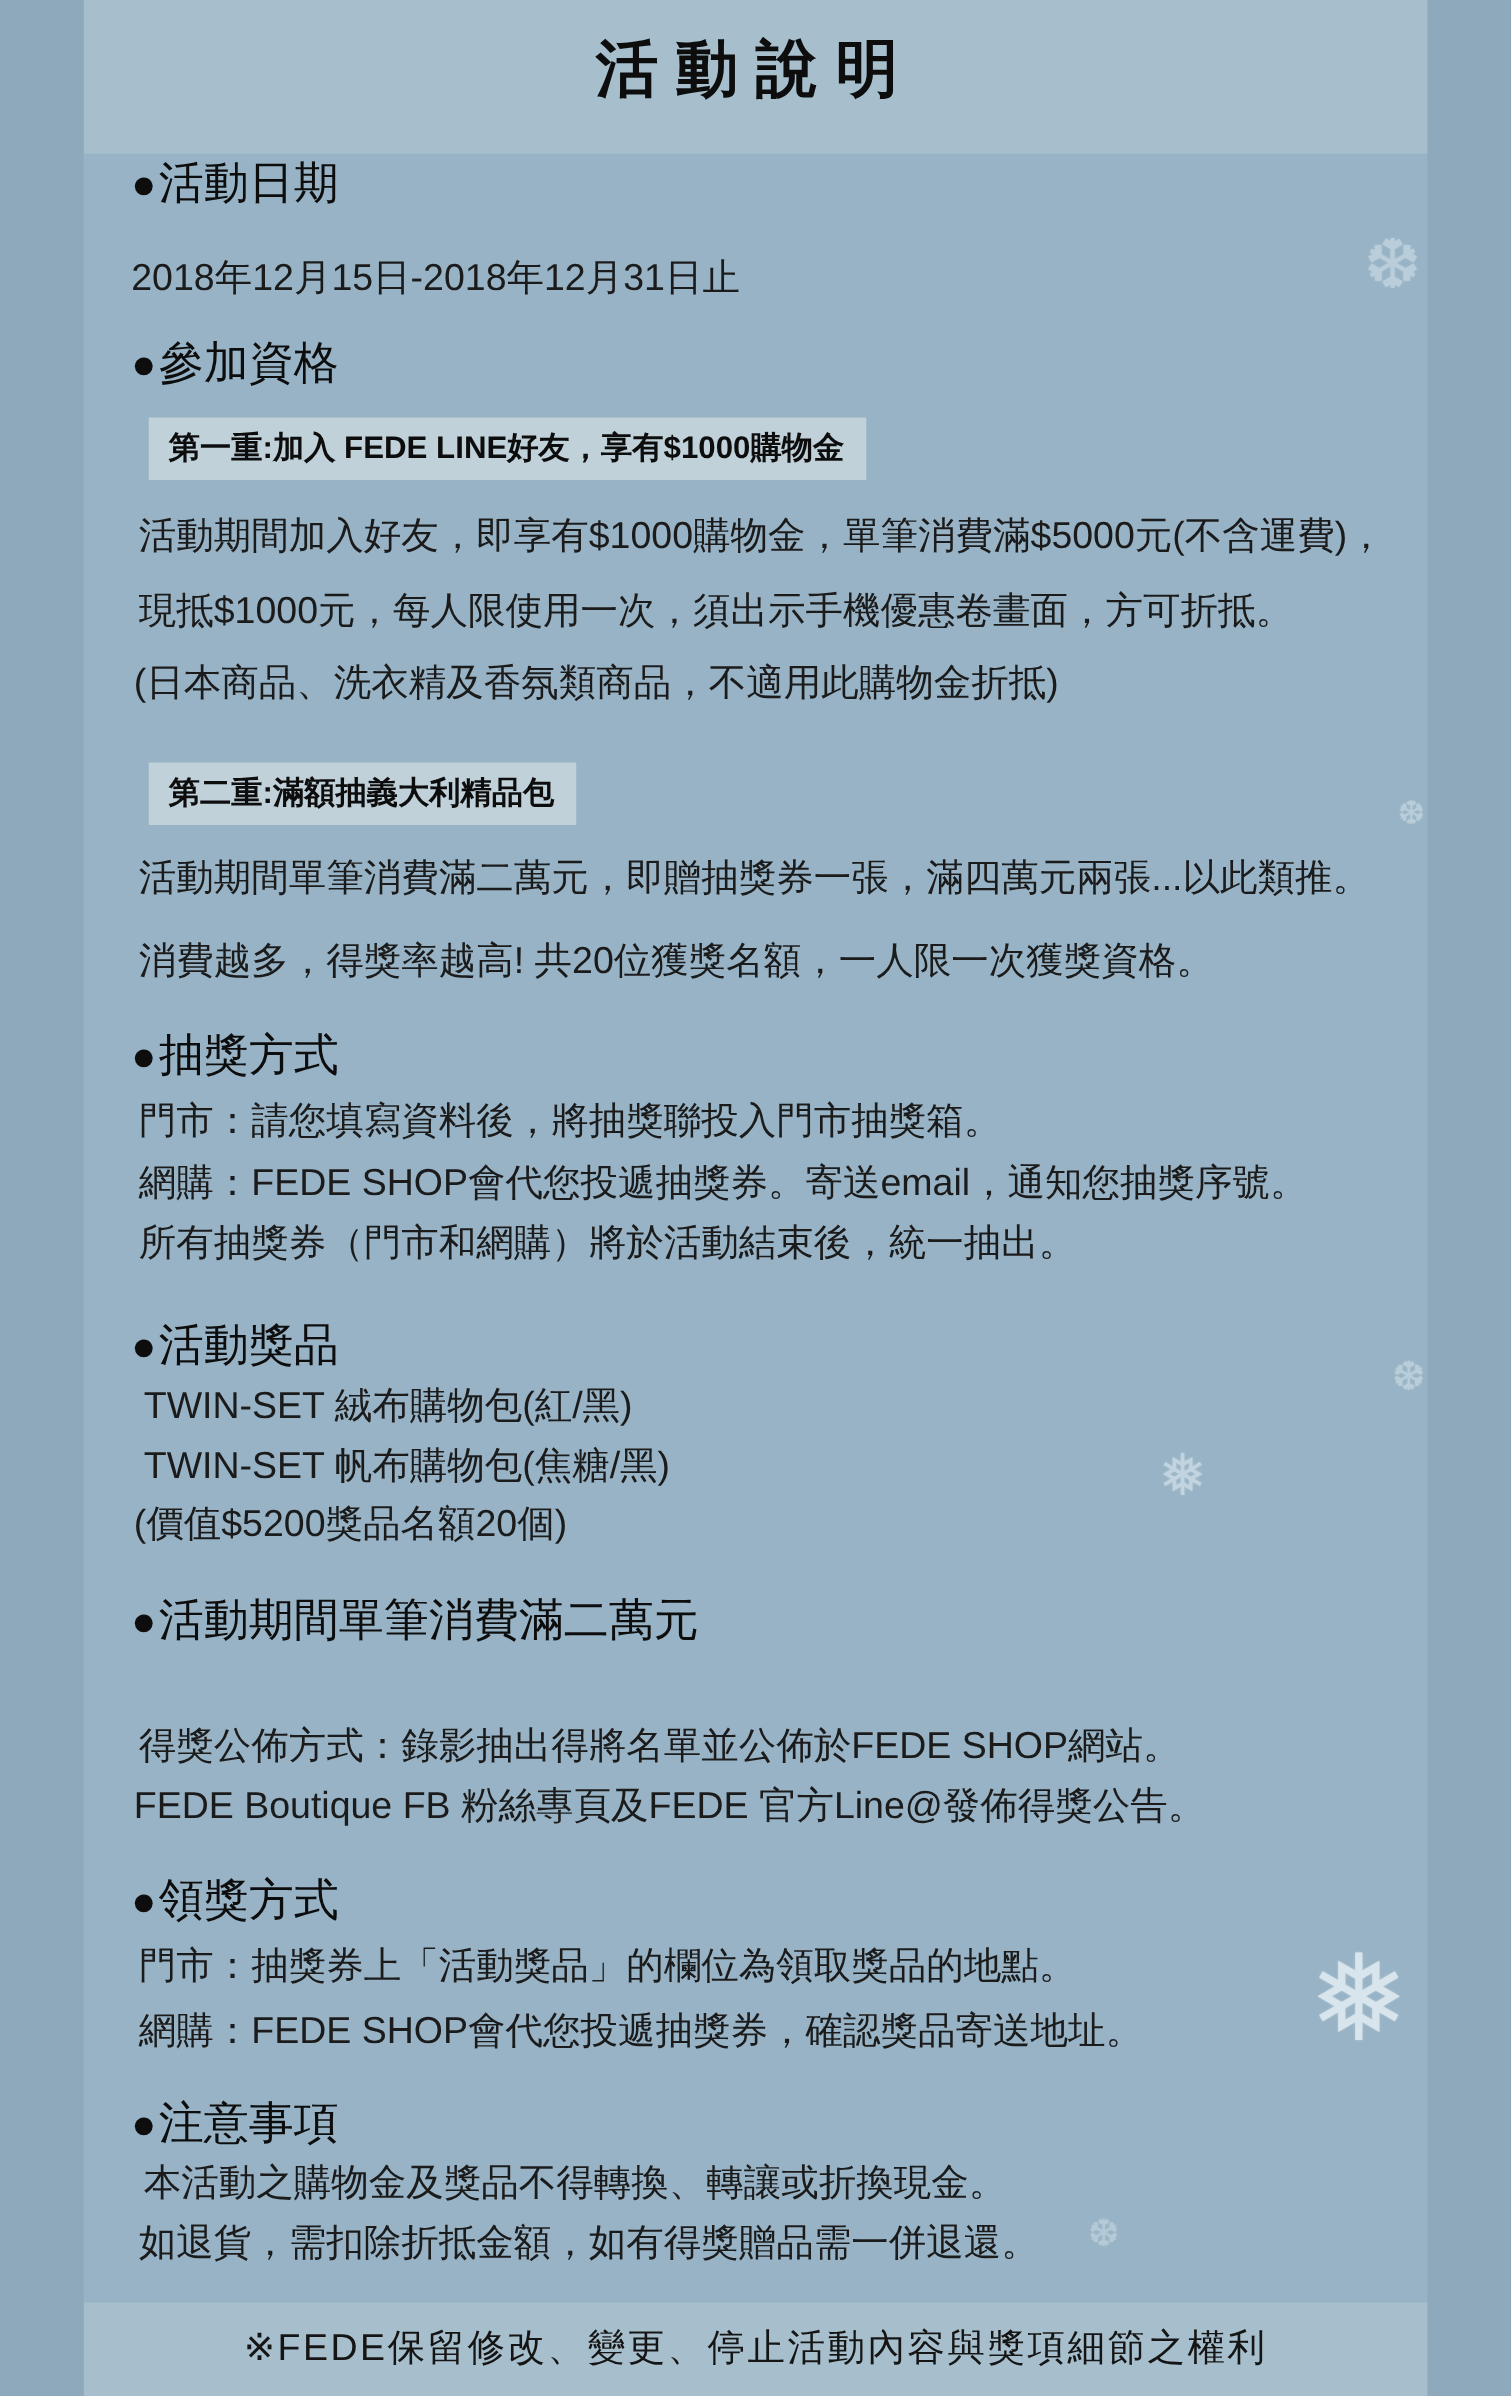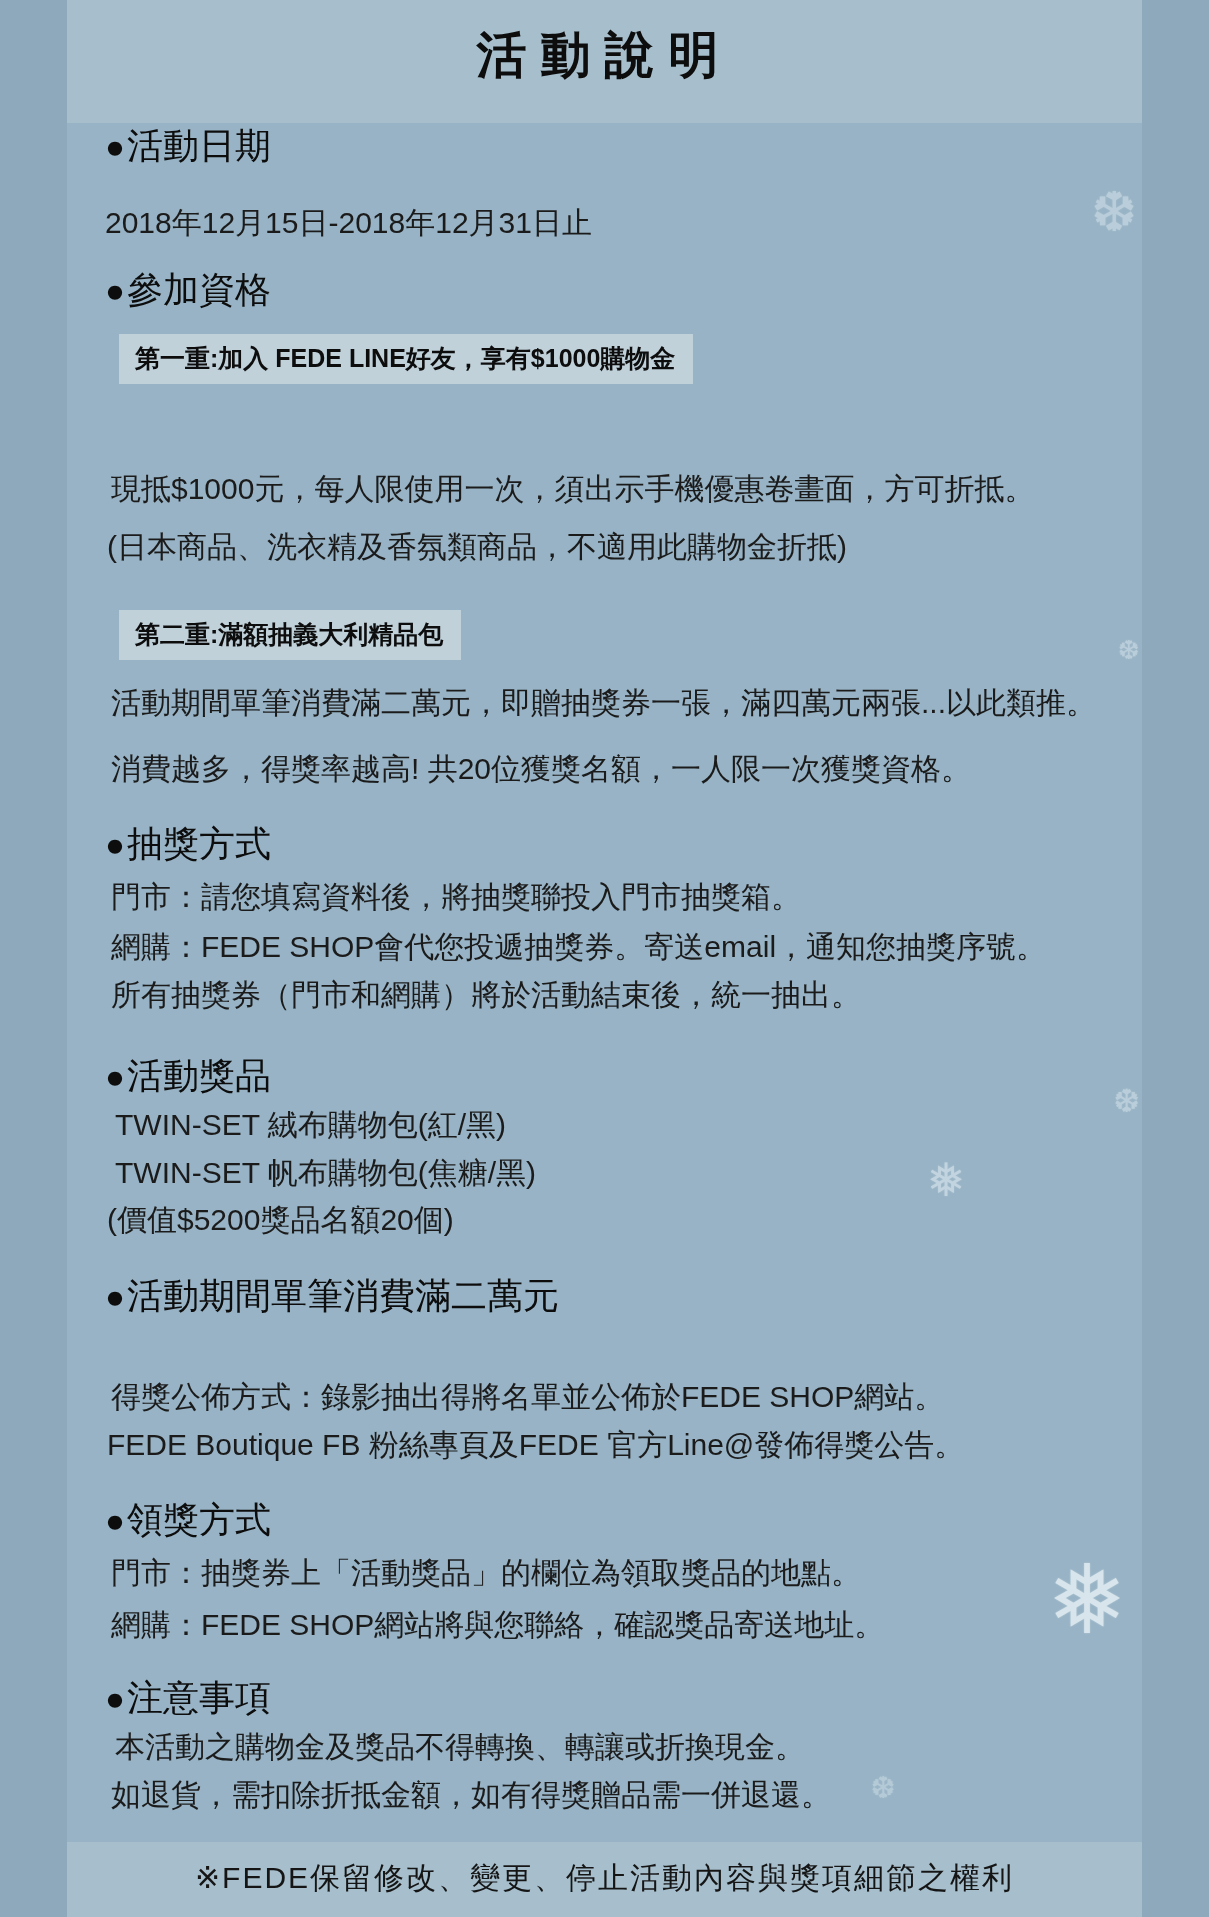--- a/index.html
+++ b/index.html
@@ -58,20 +58,21 @@
 
   <div class="band footer"></div>
   <div class="footer-note">※FEDE保留修改、變更、停止活動內容與獎項細節之權利</div>
 
   <div class="section-heading" style="top:126px"><span class="bullet">●</span><span>活動日期</span></div>
   <div class="para" style="top:206px;left:38px">2018年12月15日-2018年12月31日止</div>
 
   <div class="section-heading" style="top:270px"><span class="bullet">●</span><span>參加資格</span></div>
 
   <div class="hl-box" style="top:334px">第一重:加入 FEDE LINE好友，享有$1000購物金</div>
+  <div class="para" style="top:412px">活動期間加入好友，即享有$1000購物金，單筆消費滿$5000元(不含運費)，</div>
   <div class="para" style="top:472px">現抵$1000元，每人限使用一次，須出示手機優惠卷畫面，方可折抵。</div>
   <div class="para" style="top:530px;left:40px">(日本商品、洗衣精及香氛類商品，不適用此購物金折抵)</div>
 
   <div class="hl-box" style="top:610px">第二重:滿額抽義大利精品包</div>
   <div class="para" style="top:686px">活動期間單筆消費滿二萬元，即贈抽獎券一張，滿四萬元兩張...以此類推。</div>
   <div class="para" style="top:752px">消費越多，得獎率越高! 共20位獲獎名額，一人限一次獲獎資格。</div>
 
   <div class="section-heading" style="top:824px"><span class="bullet">●</span><span>抽獎方式</span></div>
   <div class="para" style="top:880px">門市：請您填寫資料後，將抽獎聯投入門市抽獎箱。</div>
   <div class="para" style="top:978px">所有抽獎券（門市和網購）將於活動結束後，統一抽出。</div>
@@ -81,21 +82,21 @@
   <div class="para" style="top:1108px;left:48px">TWIN-SET 絨布購物包(紅/黑)</div>
   <div class="para" style="top:1156px;left:48px">TWIN-SET 帆布購物包(焦糖/黑)</div>
   <div class="para" style="top:1203px;left:40px">(價值$5200獎品名額20個)</div>
 
   <div class="section-heading" style="top:1276px"><span class="bullet">●</span><span>活動期間單筆消費滿二萬元</span></div>
   <div class="para" style="top:1380px">得獎公佈方式：錄影抽出得將名單並公佈於FEDE SHOP網站。</div>
   <div class="para" style="top:1428px;left:40px">FEDE Boutique FB 粉絲專頁及FEDE 官方Line@發佈得獎公告。</div>
 
   <div class="section-heading" style="top:1500px"><span class="bullet">●</span><span>領獎方式</span></div>
   <div class="para" style="top:1556px">門市：抽獎券上「活動獎品」的欄位為領取獎品的地點。</div>
-  <div class="para" style="top:1608px">網購：FEDE SHOP網站將與您聯絡，確認獎品寄送地址。</div>
+  <div class="para" style="top:1608px">網購：FEDE SHOP會代您投遞抽獎券，確認獎品寄送地址。</div>
 
   <div class="section-heading" style="top:1678px"><span class="bullet">●</span><span>注意事項</span></div>
   <div class="para" style="top:1730px;left:48px">本活動之購物金及獎品不得轉換、轉讓或折換現金。</div>
   <div class="para" style="top:1778px;left:44px">如退貨，需扣除折抵金額，如有得獎贈品需一併退還。</div>
 
   <div id="snowflakes">
       <span class="snowflake" style="left: 1160px; top: 68px; font-size: 170px; opacity: 0.92;">❅</span>
       <span class="snowflake" style="left: 1047px; top: 212px; font-size: 55px; opacity: 0.4;">❆</span>
       <span class="snowflake" style="left: 1203px; top: 350px; font-size: 36px; opacity: 0.45;">❅</span>
       <span class="snowflake" style="left: 1172px; top: 420px; font-size: 26px; opacity: 0.35;">❆</span>

